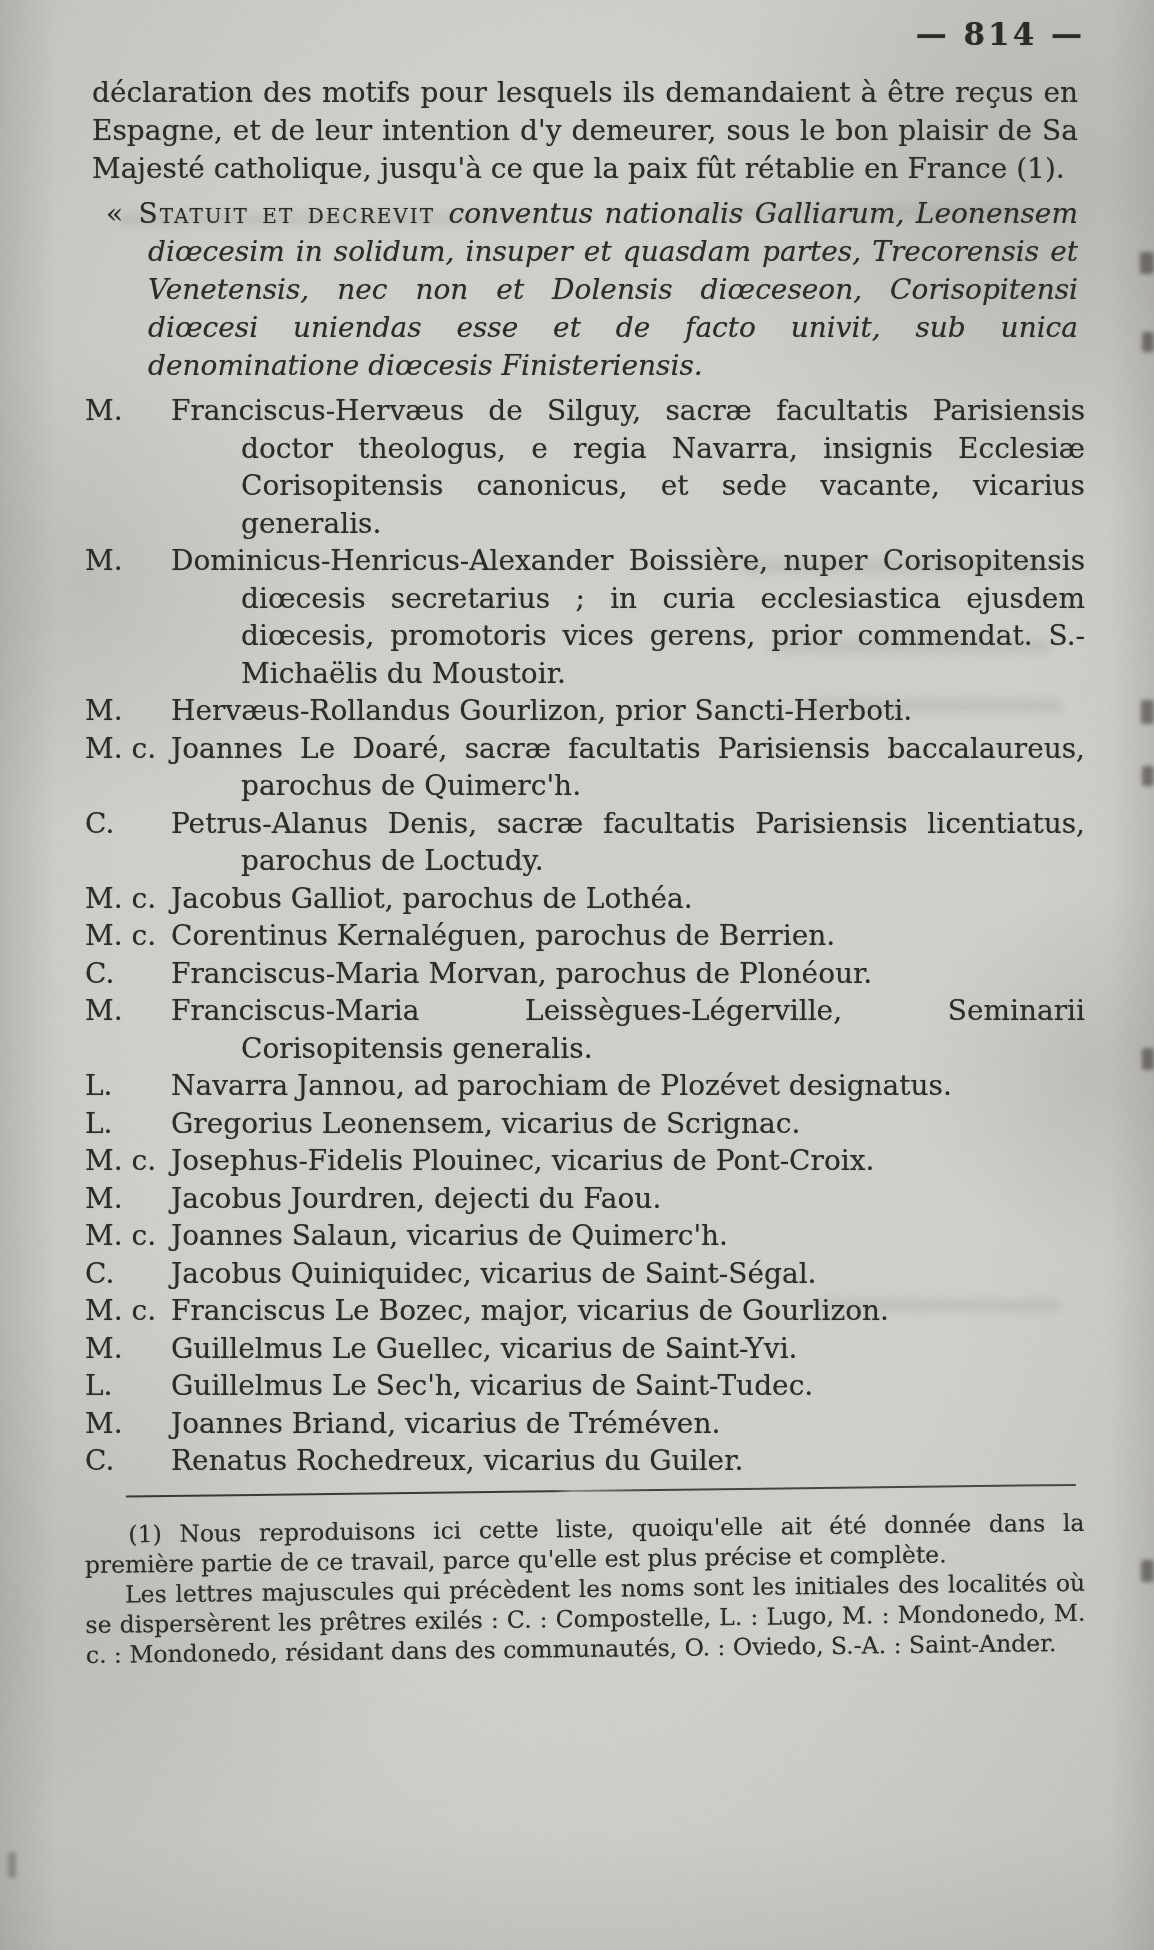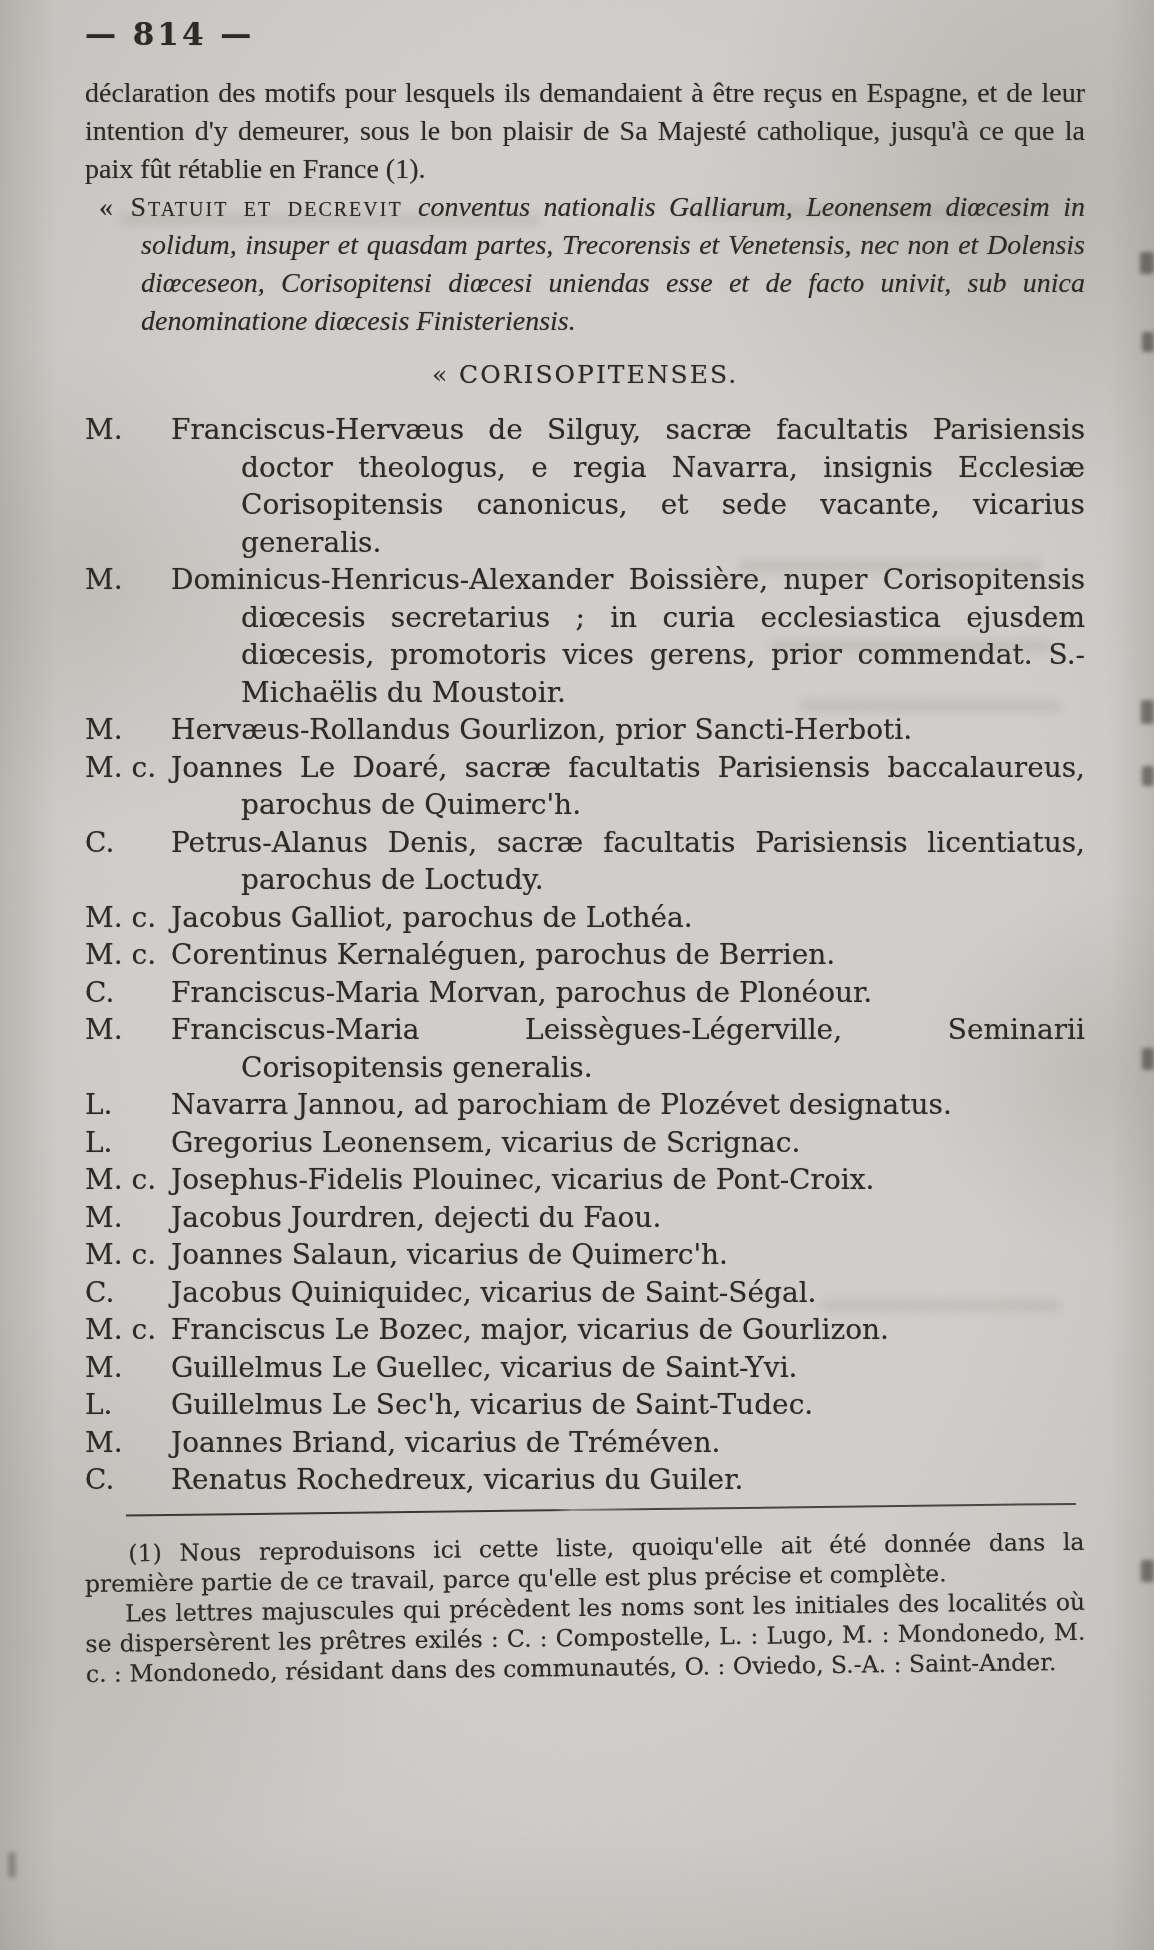--- a/index.html
+++ b/index.html
@@ -33,32 +33,31 @@
   .grain { position: absolute; inset: 0; pointer-events: none; }
 
   .content {
     position: absolute;
     left: 85px;
     top: 16px;
     width: 1000px;
     text-shadow: 0 0 1px rgba(43,41,35,0.45);
   }
   .page-number {
-    text-align: left;
+    text-align: right;
     font-weight: bold;
     font-size: 31px;
     letter-spacing: 3px;
     margin: 0 0 22px 0;
   }
   p.para {
     font-size: 28px;
     line-height: 38px;
     text-align: justify;
-    margin: 0;
-    font-family: Liberation Serif, serif;
+    margin: 7px;
   }
   .intro { margin-bottom: 14px; }
   .decree {
     line-height: 39px;
     padding-left: 56px;
     text-indent: -42px;
     margin-bottom: 14px;
   }
   .decree .lead {
     font-variant-caps: small-caps;
@@ -152,21 +151,20 @@
 
 <div class="content">
 
   <div class="page-number">— 814 —</div>
 
   <p class="para intro">déclaration des motifs pour lesquels ils demandaient à être reçus en Espagne, et de leur intention d'y demeurer, sous le bon plaisir de Sa Majesté catholique, jusqu'à ce que la paix fût rétablie en France (1).</p>
 
   <p class="para decree"><span class="lead">« Statuit et decrevit </span><span class="lat">conventus nationalis Galliarum, Leonensem diœcesim in solidum, insuper et quasdam partes, Trecorensis et Venetensis, nec non et Dolensis diœceseon, Corisopitensi diœcesi uniendas esse et de facto univit, sub unica denominatione diœcesis Finisteriensis.</span></p>
 
 
-  <div class="section-heading">« CORISOPITENSES.</div>
 
   <div class="list">
 
   <div class="row">
       <span class="label">M.</span>
       <span class="entry">Franciscus-Hervæus de Silguy, sacræ facultatis Parisiensis doctor theologus, e regia Navarra, insignis Ecclesiæ Corisopitensis canonicus, et sede vacante, vicarius generalis.</span>
     </div>
       <div class="row">
       <span class="label">M.</span>
       <span class="entry">Dominicus-Henricus-Alexander Boissière, nuper Corisopitensis diœcesis secretarius ; in curia ecclesiastica ejusdem diœcesis, promotoris vices gerens, prior commendat. S.-Michaëlis du Moustoir.</span>

